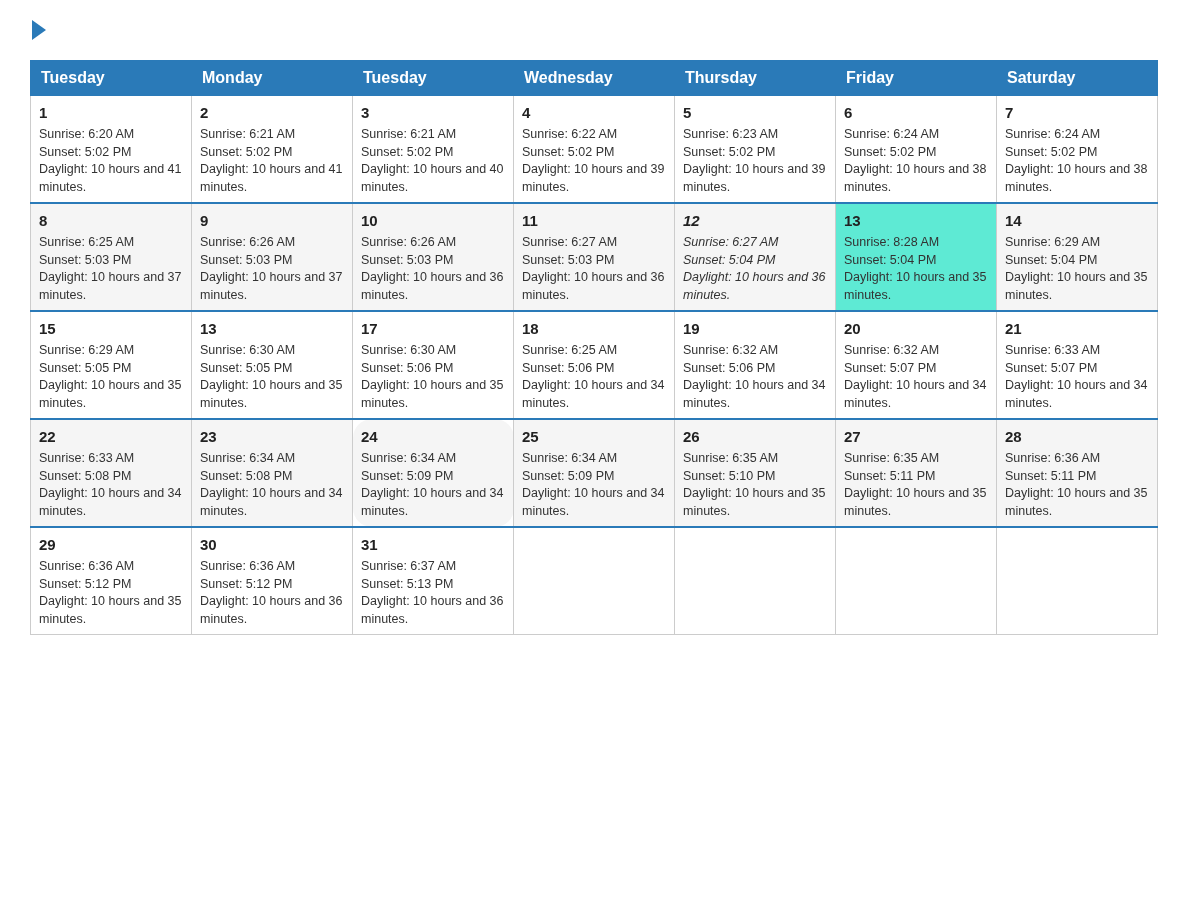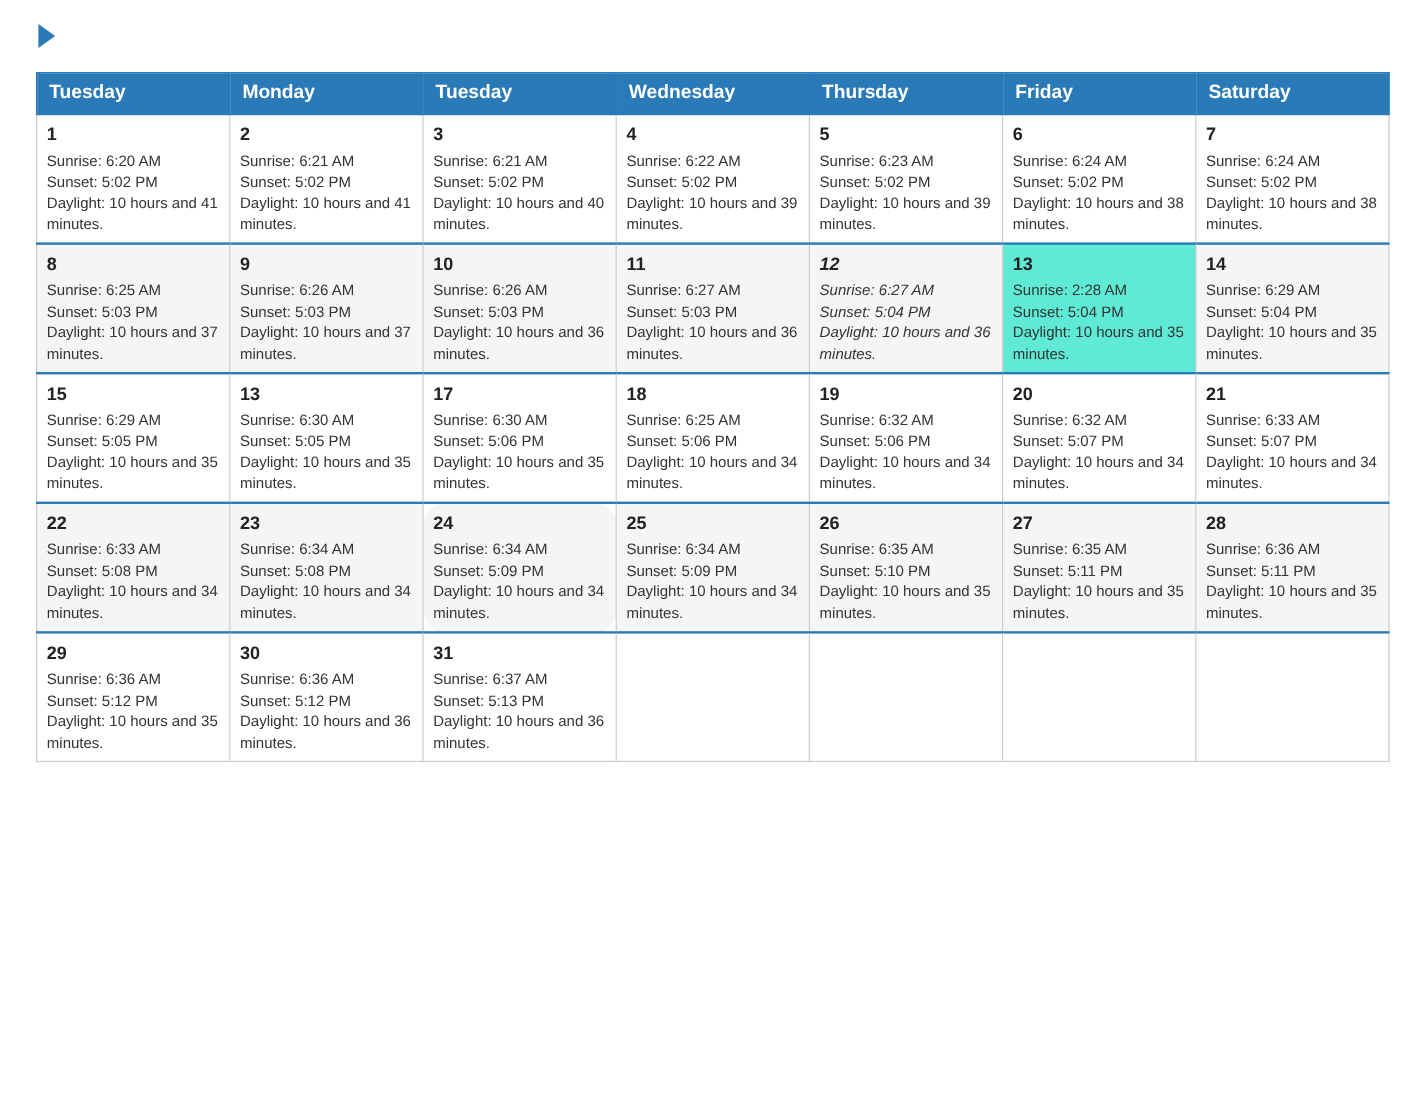--- a/index.html
+++ b/index.html
@@ -198,21 +198,21 @@
           <div>Daylight: 10 hours and 36 minutes.</div>
         </td>
         <td style="background: rgb(245, 245, 245); font-style: italic;">
           <span class="day-number">12</span>
           <div>Sunrise: 6:27 AM</div>
           <div>Sunset: 5:04 PM</div>
           <div>Daylight: 10 hours and 36 minutes.</div>
         </td>
         <td style="background: #5eead4;">
           <span class="day-number">13</span>
-          <div>Sunrise: 2:28 AM</div>
+          <div>Sunrise: 8:28 AM</div>
           <div>Sunset: 5:04 PM</div>
           <div>Daylight: 10 hours and 35 minutes.</div>
         </td>
         <td style="background: rgb(245, 245, 245); margin-left: 40px;">
           <span class="day-number">14</span>
           <div>Sunrise: 6:29 AM</div>
           <div>Sunset: 5:04 PM</div>
           <div>Daylight: 10 hours and 35 minutes.</div>
         </td>
       </tr>

